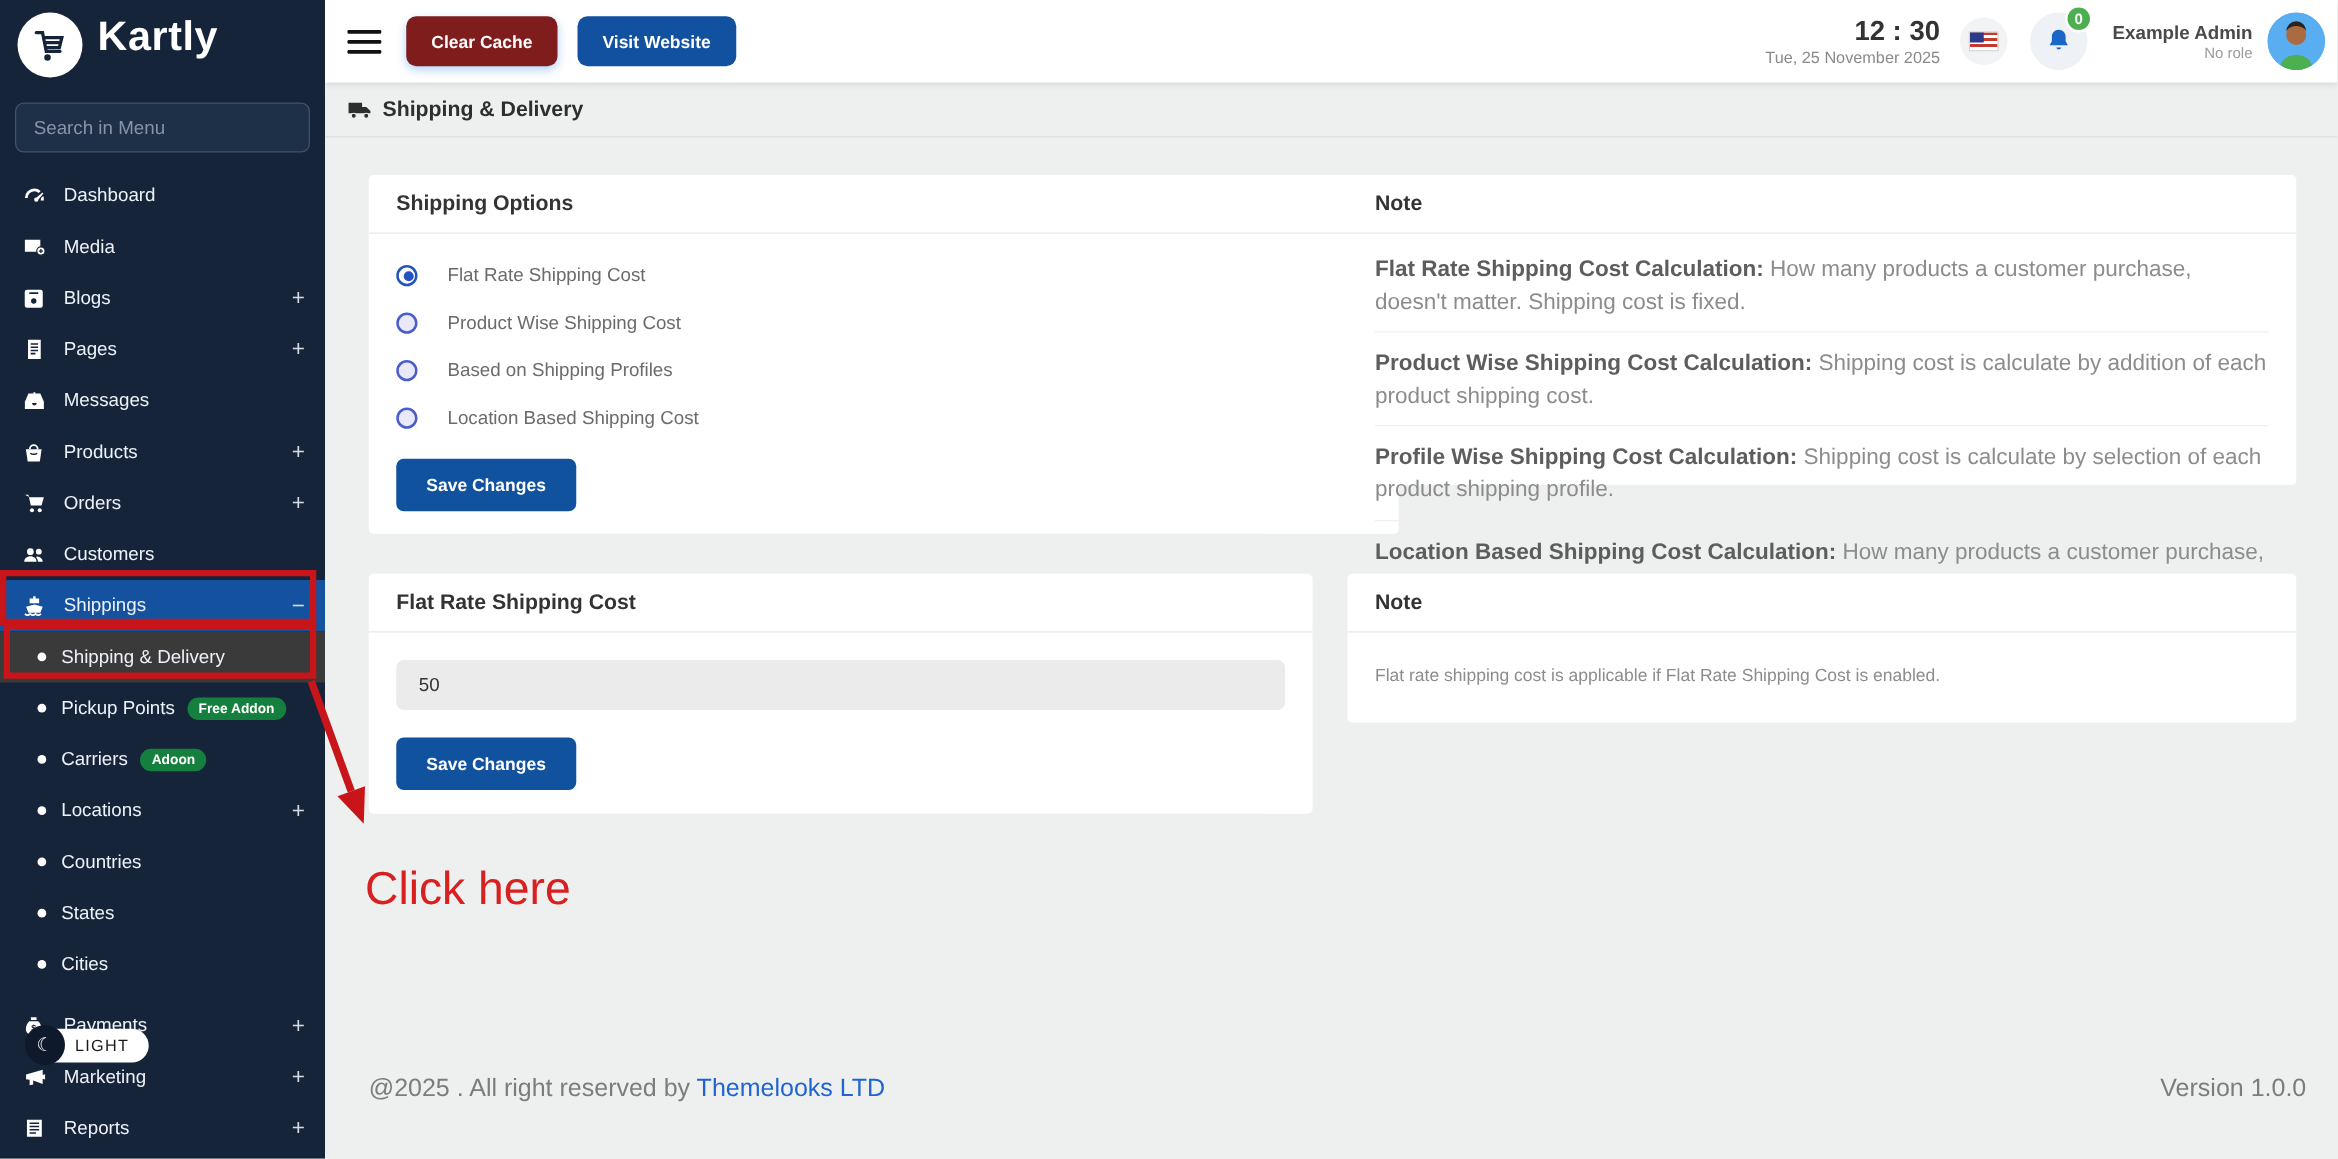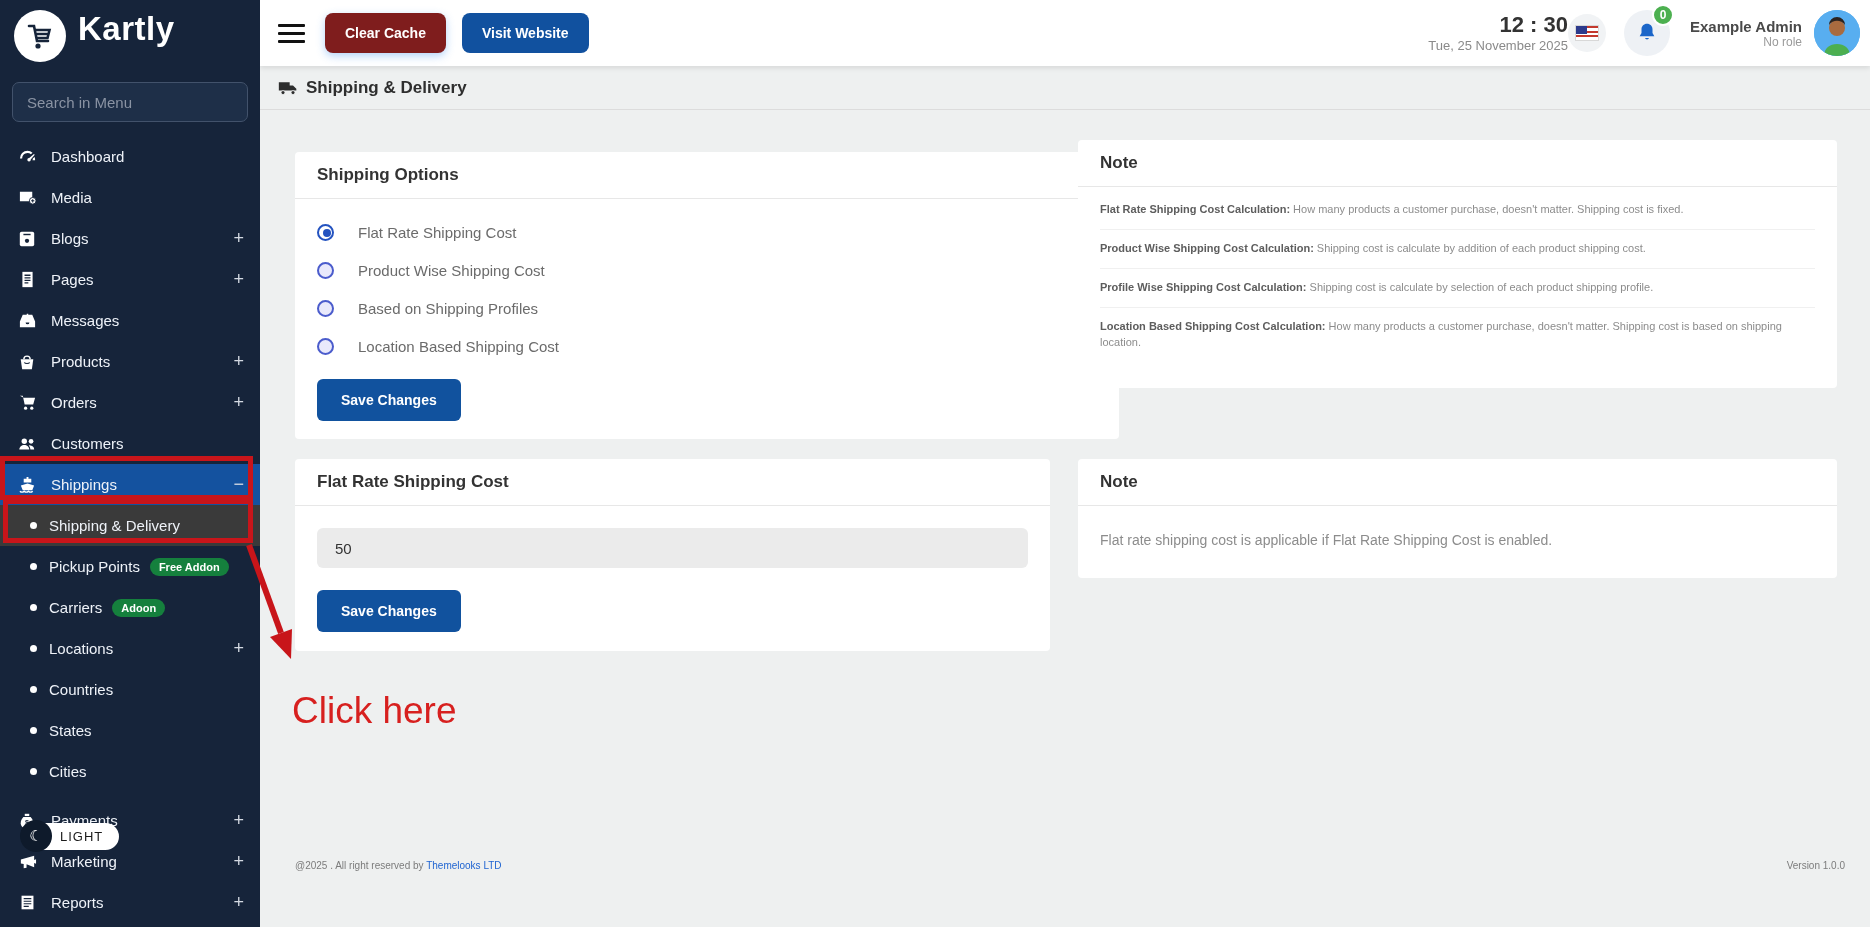--- a/index.html
+++ b/index.html
@@ -41,21 +41,21 @@
   
   .topbar { position:absolute; left:260px; top:0; width:1610px; height:66px; background:#fff;
     box-shadow:0 2px 5px rgba(0,0,0,.10); z-index:2; display:flex; align-items:center; }
   .hamburger { width:27px; margin-left:18px; cursor:pointer; }
   .hamburger div { height:3px; background:#111; margin:5px 0; border-radius:1px; }
   .btn { border:none; border-radius:8px; color:#fff; font-weight:bold; font-size:14px;
     padding:12px 20px; cursor:pointer; font-family:"Liberation Sans", sans-serif; }
   .btn-clear { background:#7f1d1d; margin-left:20px; box-shadow:0 3px 8px rgba(86,157,241,.45); }
   .btn-visit { background:#11519f; margin-left:16px; }
   .top-right { margin-left:auto; display:flex; align-items:center; padding-right:10px; }
-  .clock-block { text-align:right; }
+  .clock-block { text-align:right; margin-right:16px; }
   .clock-time { font-size:22px; font-weight:bold; color:#333; line-height:1.1; }
   .clock-date { font-size:13px; color:#8a8a8a; }
   .flag-wrap { width:38px; height:38px; border-radius:50%; background:#f1f3f5;
     display:flex; align-items:center; justify-content:center; margin-right:18px; }
   .flag { position:relative; width:24px; height:16px;
     background:repeating-linear-gradient(180deg,#c3392e 0 2.3px,#fff 2.3px 4.6px); border:1px solid #d8d8d8; }
   .flag .canton { position:absolute; left:0; top:0; width:11px; height:8px; background:#2c3a8c; }
   .bell-wrap { position:relative; width:46px; height:46px; border-radius:50%; background:#eef1f5;
     display:flex; align-items:center; justify-content:center; margin-right:20px; cursor:pointer; }
   .bell-badge { position:absolute; top:-6px; right:-4px; width:22px; height:22px; border-radius:50%;
@@ -69,47 +69,47 @@
   
   .pagehead { position:absolute; left:260px; top:66px; width:1610px; height:44px;
     border-bottom:1px solid #dcdcdc; display:flex; align-items:center; padding-left:18px; gap:8px; }
   .pagehead .title { font-size:17px; font-weight:bold; color:#2e2e2e; }
 
   
   .card { position:absolute; background:#fff; border-radius:4px; }
   .card-head { height:47px; display:flex; align-items:center; padding:0 22px;
     border-bottom:1px solid #e7e7e7; font-size:17px; font-weight:bold; color:#333; }
   .card-body { padding:14px 22px 22px 22px; }
-  #card-options { left:295px; top:152px; width:824px; height:287px; }
+  #card-options { left:295px; top:140px; width:824px; height:287px; }
   #card-note1   { left:1078px; top:140px; width:759px; height:248px; }
   #card-flat    { left:295px; top:459px; width:755px; height:192px; }
   #card-note2   { left:1078px; top:459px; width:759px; height:119px; }
 
   .radio-row { display:flex; align-items:center; height:38px; cursor:pointer; }
   .radio { width:17px; height:17px; border-radius:50%; border:2px solid #4b5ccc; background:#e9e9fb;
     margin-right:24px; flex:0 0 auto; position:relative; }
   .radio.checked { background:#fff; border-color:#2453c0; }
   .radio.checked::after { content:""; position:absolute; left:3.5px; top:3.5px; width:8px; height:8px;
     border-radius:50%; background:#2453c0; }
   .radio-label { font-size:15px; color:#6b6b6b; }
   .save-btn { margin-top:14px; background:#11529e; border:none; border-radius:6px; color:#fff;
     font-weight:bold; font-size:14px; padding:13px 24px; cursor:pointer;
     font-family:"Liberation Sans", sans-serif; }
-  .note-item { font-size:11px; color:#8c8c8c; line-height:1.45; padding:11px 0;
+  .note-item { font-size:18px; color:#8c8c8c; line-height:1.45; padding:11px 0;
     border-bottom:1px solid #f0f0f0; }
   .note-item:last-child { border-bottom:none; }
   .note-item b { color:#5d5d5d; }
   .note-plain { font-size:14px; color:#8c8c8c; padding-top:12px; }
   .flat-input { width:100%; height:40px; background:#ebebeb; border:none; border-radius:6px;
     font-size:15px; color:#333; padding:0 18px; margin-top:8px; outline:none;
     font-family:"Liberation Sans", sans-serif; }
 
   
   .footer { position:absolute; left:295px; top:860px; width:1550px; display:flex;
-    font-size:10px; color:#7c7c7c; }
+    font-size:20px; color:#7c7c7c; }
   .footer a { color:#1f64d1; text-decoration:none; cursor:pointer; }
   .footer .ver { margin-left:auto; }
 
   
   .red-box { position:absolute; border:5px solid #c8151a; z-index:8; pointer-events:none; }
   #red-box-parent { left:0; top:456px; width:253px; height:44px; }
   #red-box-sub    { left:3px; top:499px; width:250px; height:44px; }
   .arrow-svg { position:absolute; left:0; top:0; width:1870px; height:927px; z-index:9; pointer-events:none; }
   .click-here { position:absolute; left:292px; top:690px; font-size:37px; color:#d7201f; z-index:9; }
 </style>

